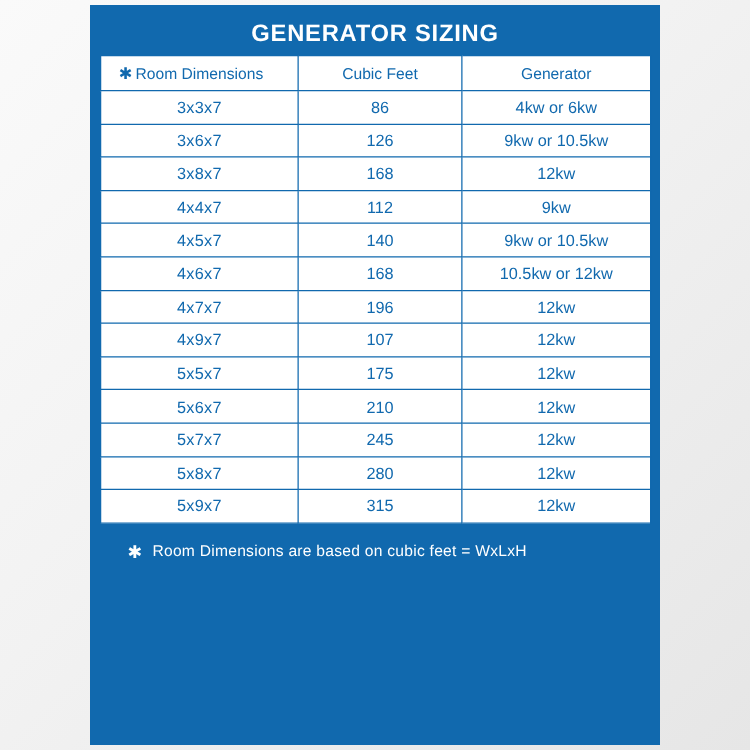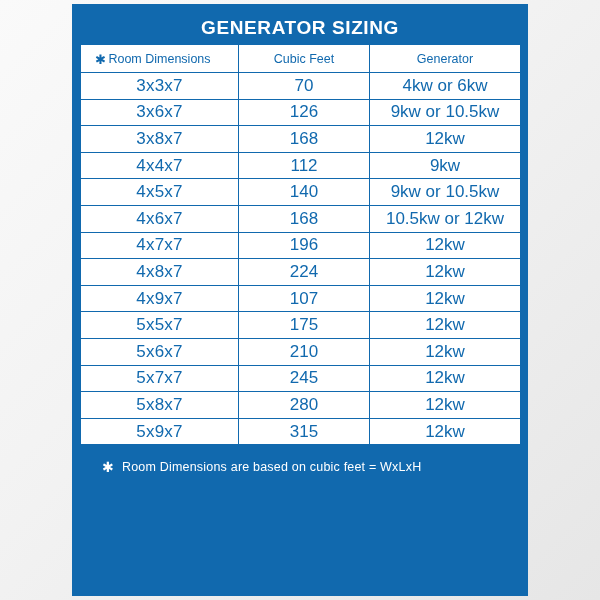--- a/index.html
+++ b/index.html
@@ -51,21 +51,21 @@
     border-collapse: collapse;
     width: 100%;
     table-layout: fixed;
   }
   col.c1 { width: 158px; }
   col.c2 { width: 131px; }
   col.c3 { width: 151px; }
   th, td {
     border: 1px solid #1169ae;
     color: #1169ae;
-    font-size: 17px;
+    font-size: 13px;
     text-align: center;
     height: 25.6px;
     padding: 0;
     font-family: "Liberation Sans", sans-serif;
   }
   th {
     font-size: 12.5px;
     font-weight: normal;
     height: 27px;
   }
@@ -119,21 +119,21 @@
               <span class="star">✱</span>
               <span>Room Dimensions</span>
             </th>
             <th>Cubic Feet</th>
             <th>Generator</th>
           </tr>
         </thead>
         <tbody id="tbody">
             <tr>
               <td class="dim">3x3x7</td>
-              <td class="cf">70</td>
+              <td class="cf">86</td>
               <td class="gen">4kw or 6kw</td>
             </tr>
             <tr>
               <td class="dim">3x6x7</td>
               <td class="cf">126</td>
               <td class="gen">9kw or 10.5kw</td>
             </tr>
             <tr>
               <td class="dim">3x8x7</td>
               <td class="cf">168</td>
@@ -150,25 +150,20 @@
               <td class="gen">9kw or 10.5kw</td>
             </tr>
             <tr>
               <td class="dim">4x6x7</td>
               <td class="cf">168</td>
               <td class="gen">10.5kw or 12kw</td>
             </tr>
             <tr>
               <td class="dim">4x7x7</td>
               <td class="cf">196</td>
-              <td class="gen">12kw</td>
-            </tr>
-            <tr>
-              <td class="dim">4x8x7</td>
-              <td class="cf">224</td>
               <td class="gen">12kw</td>
             </tr>
             <tr>
               <td class="dim">4x9x7</td>
               <td class="cf">107</td>
               <td class="gen">12kw</td>
             </tr>
             <tr>
               <td class="dim">5x5x7</td>
               <td class="cf">175</td>

